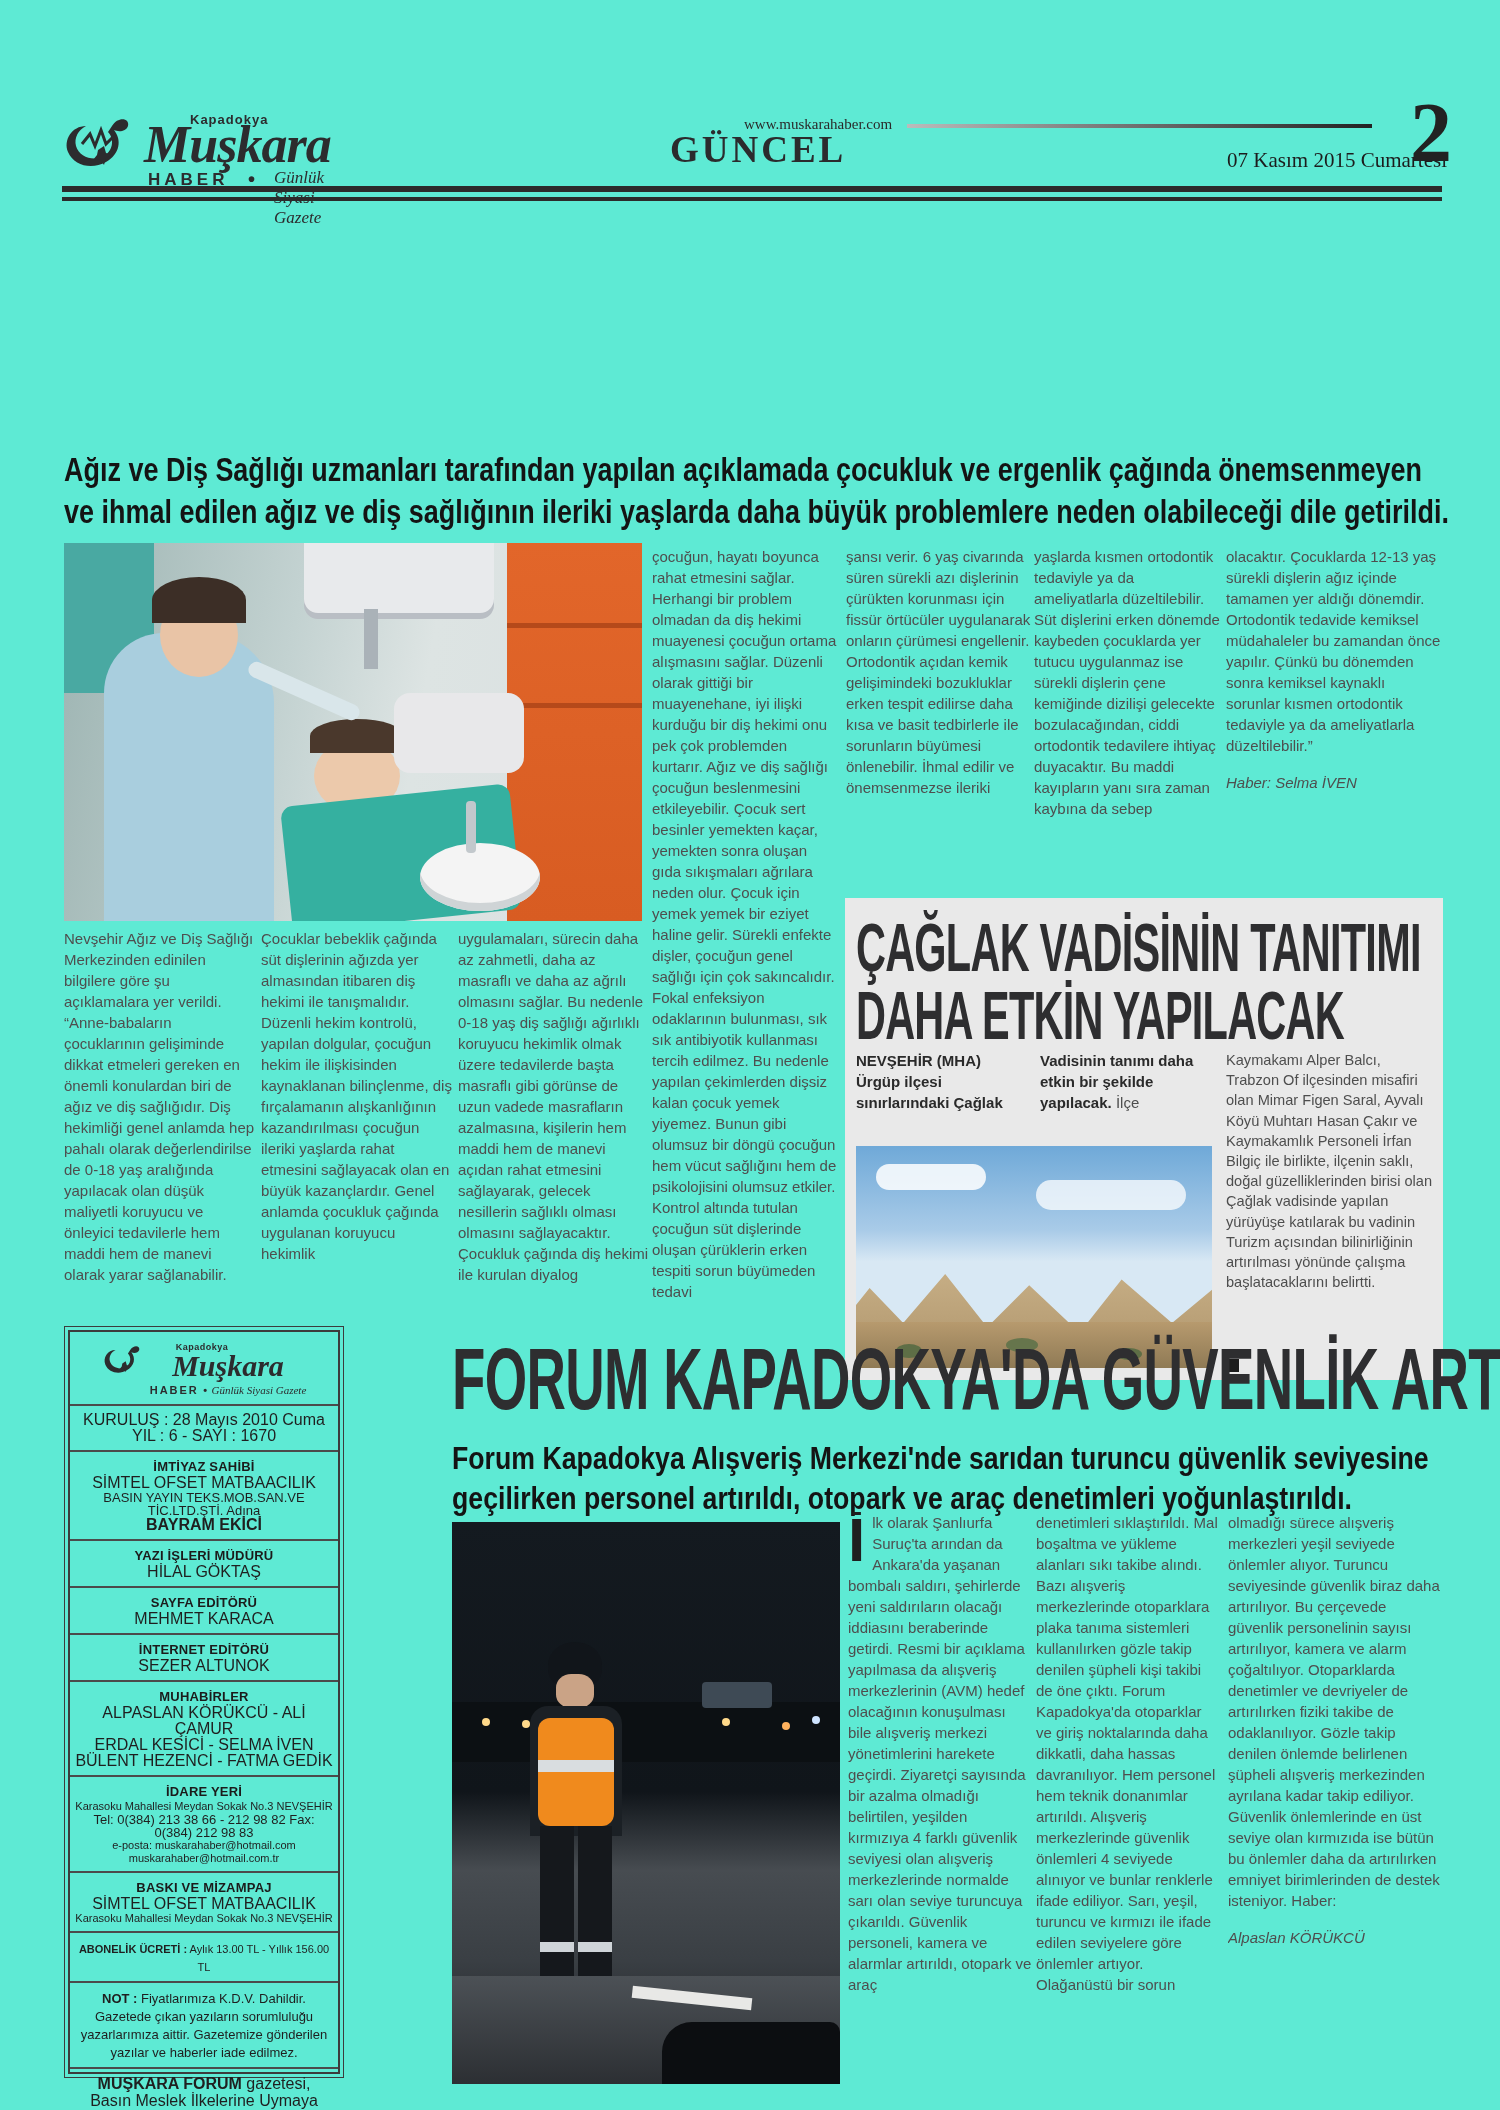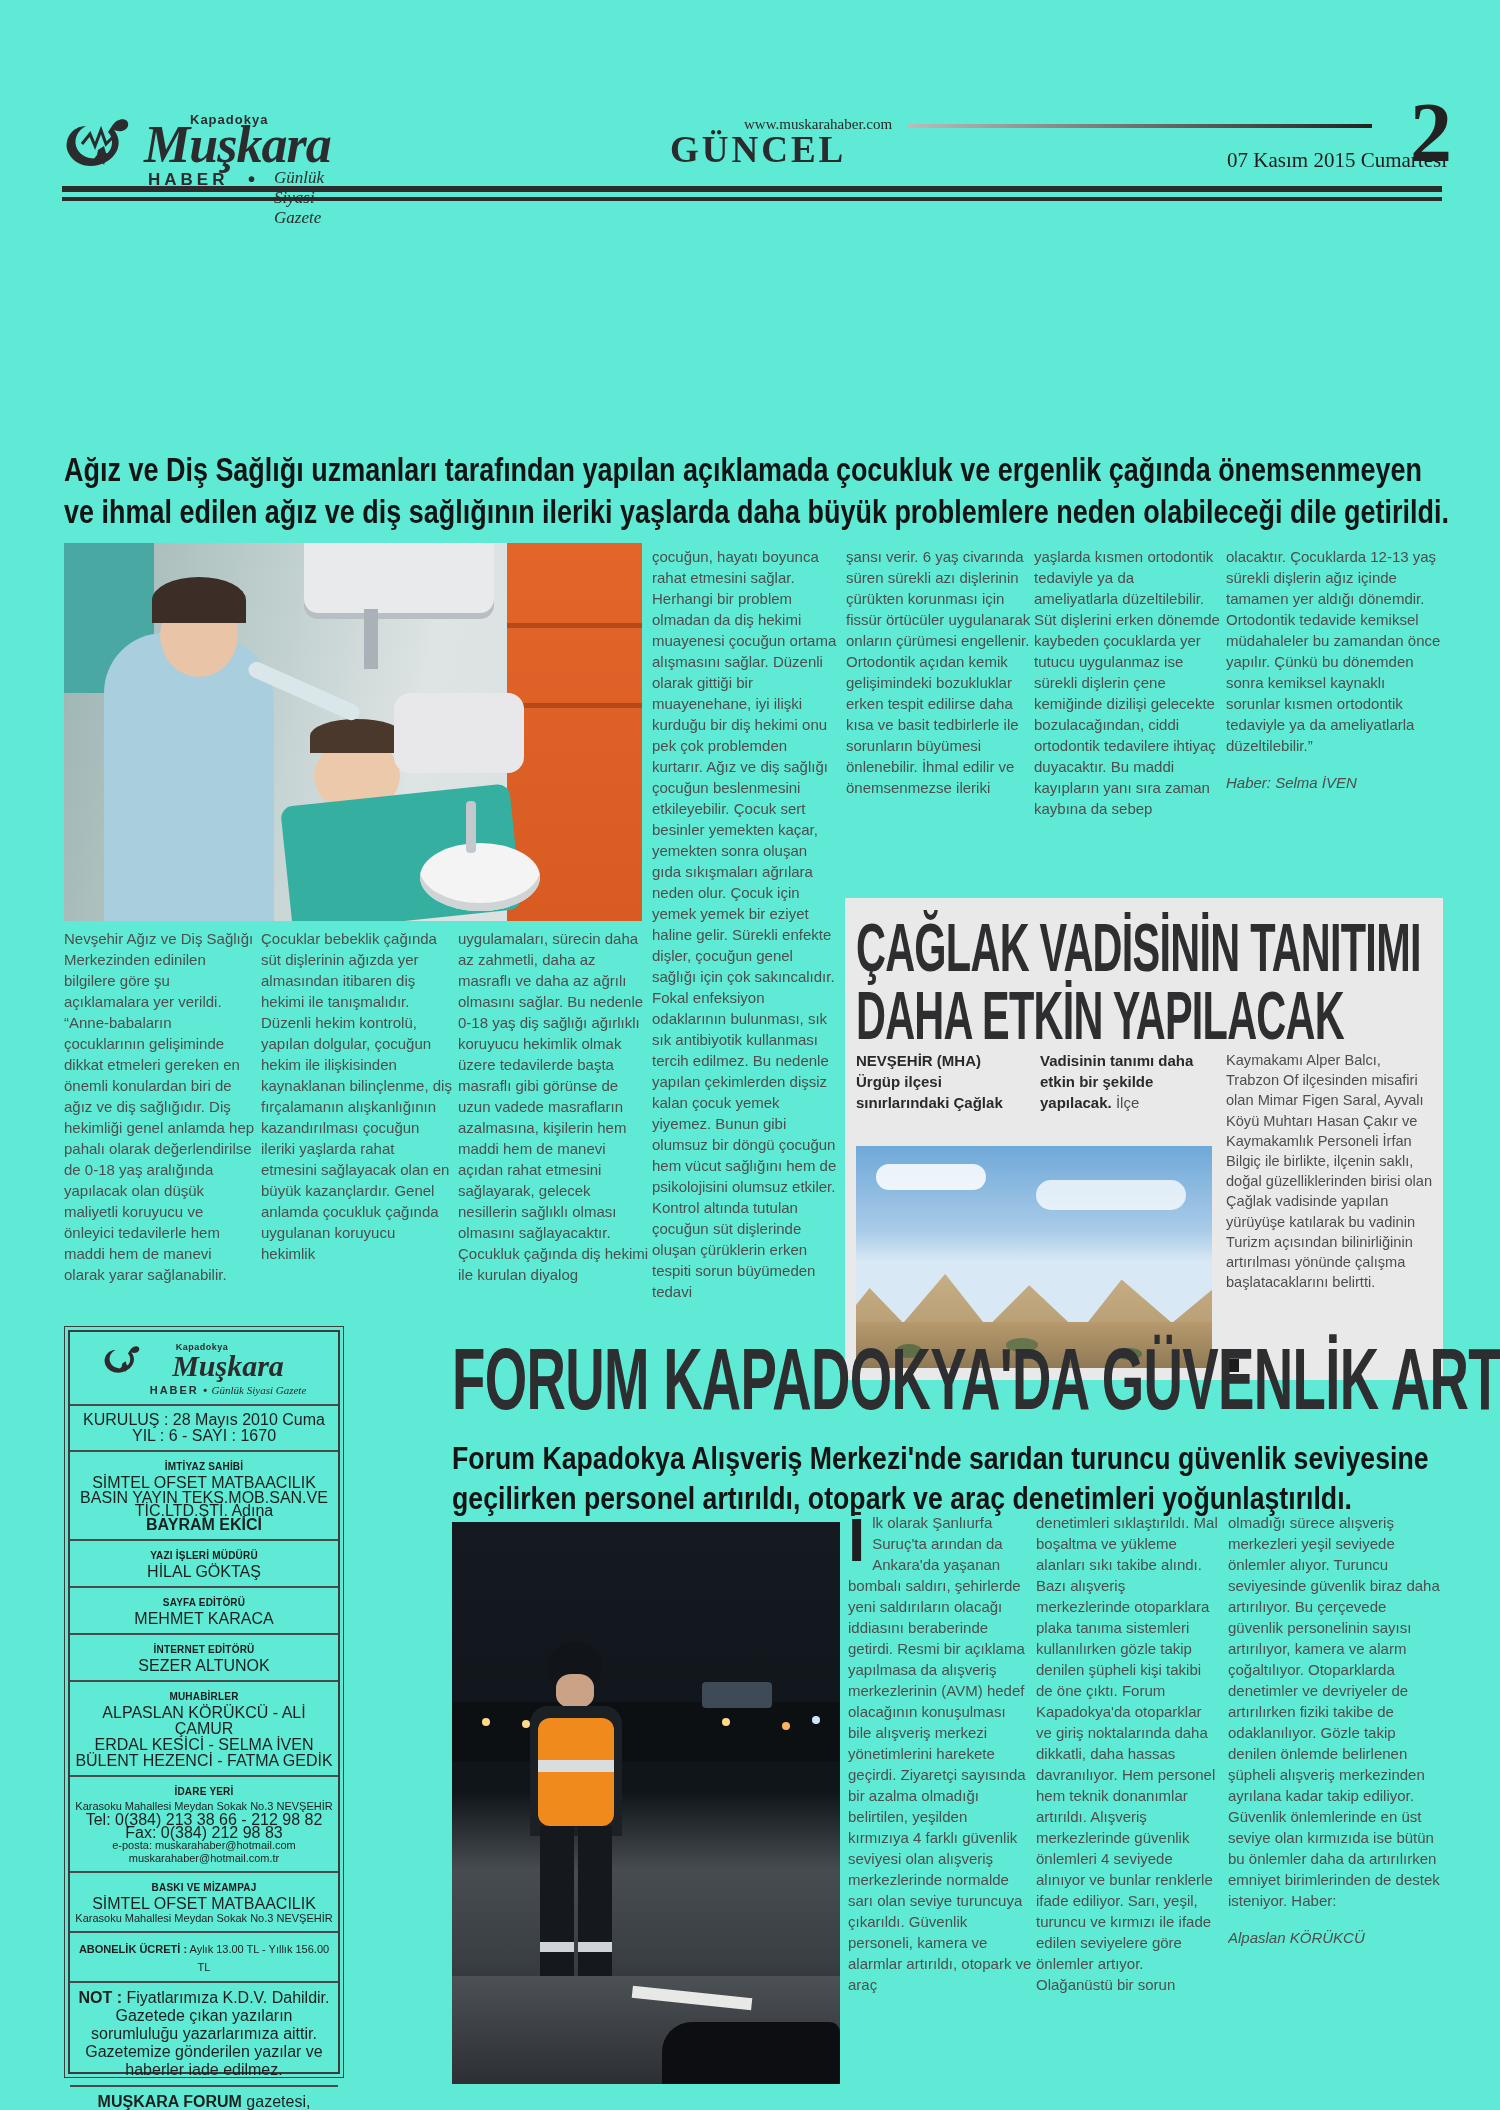--- a/index.html
+++ b/index.html
@@ -35,23 +35,23 @@
   .endmark{background:#1c1c1c;width:13px;height:13px;}
 
   
   .gray-block{background:#e9e9e9;}
 
   
   .imp-outer{border:1px solid #3c3c3c;padding:3px;}
   .imp-inner{border:2px solid #3c3c3c;height:100%;box-sizing:border-box;}
   .imp-row{border-top:2px solid #4b4b4b;padding:6px 5px;text-align:center;}
   .imp-row.first{border-top:none;}
-  .imp-h{font-weight:bold;font-size:10px;color:#1b1b1b;letter-spacing:.2px;line-height:17px;}
+  .imp-h{font-weight:bold;font-size:13px;color:#1b1b1b;letter-spacing:.2px;line-height:17px;}
   .imp-l{font-size:16px;color:#1f1f1f;line-height:16px;}
-  .imp-xs{font-size:16px;color:#1f1f1f;line-height:13px;}
+  .imp-xs{font-size:13px;color:#1f1f1f;line-height:13px;}
   .imp-logo-name{font-family:"Liberation Serif",serif;font-weight:bold;font-style:italic;
                  font-size:30px;color:#2c2c2e;line-height:28px;}
   .imp-logo-k{font-size:9px;font-weight:bold;color:#2c2c2e;letter-spacing:.5px;}
   .imp-logo-h{font-size:11px;font-weight:bold;letter-spacing:2px;color:#2c2c2e;}
   .imp-logo-t{font-family:"Liberation Serif",serif;font-style:italic;font-size:11px;color:#2c2c2e;}
 
   
   .photo{overflow:hidden;}
   .ph-el{position:absolute;}
 </style>

